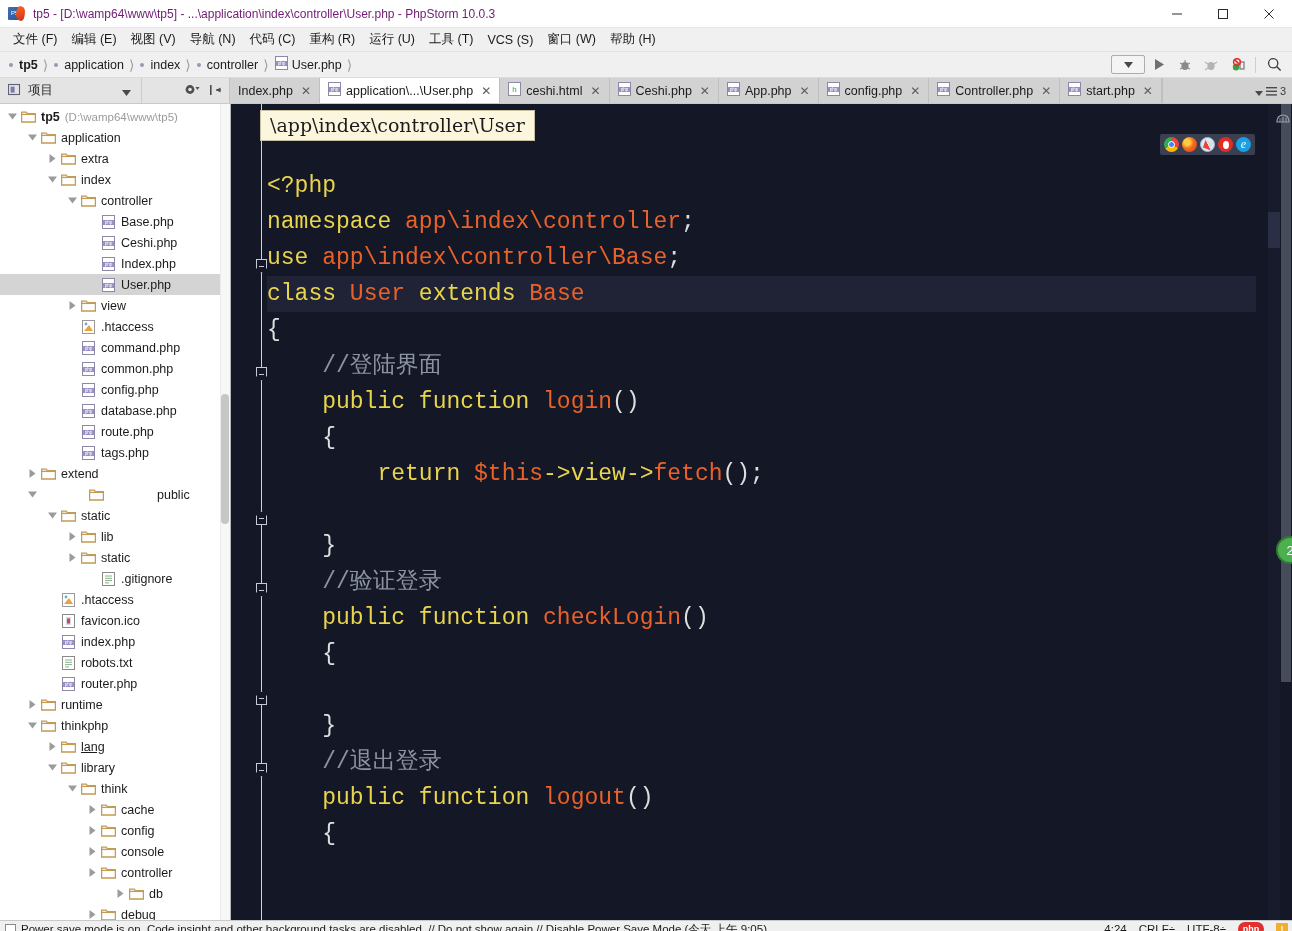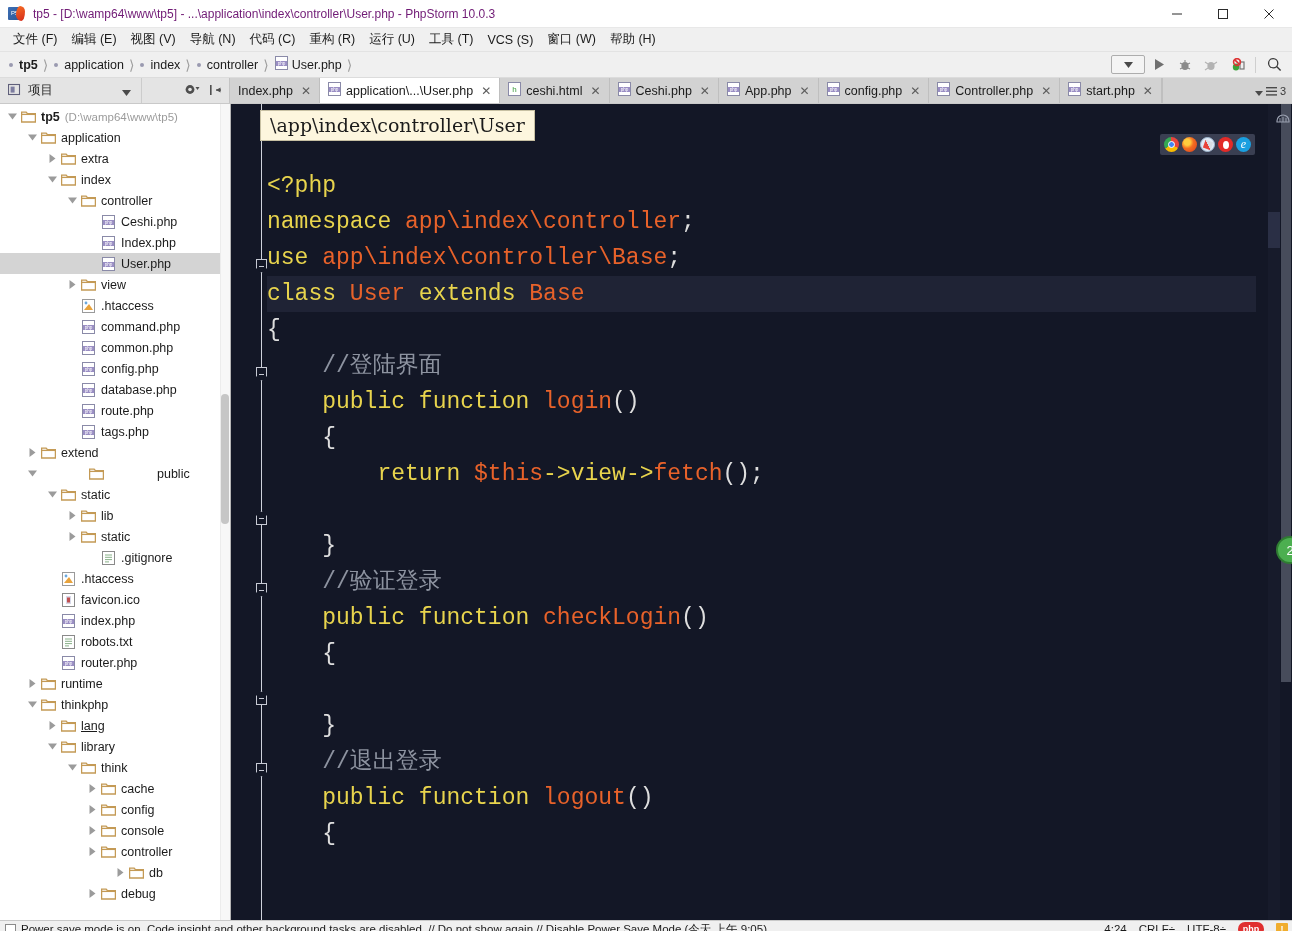--- a/index.html
+++ b/index.html
@@ -482,20 +482,31 @@
         </div>
         <div class="tnode" style="padding-left: 86px;">
           <span class="arrow"></span>
           <span class="ico">
             <svg width="13" height="14" viewBox="0 0 13 14">
               <rect x=".5" y=".5" width="12" height="13" fill="#fff" stroke="#8a8aa8"></rect>
               <rect x="1" y="5" width="11" height="5" fill="#9a8ec4"></rect>
               <text x="6.5" y="9.3" font-size="4.6" fill="#fff" text-anchor="middle" font-family="Liberation Sans,sans-serif">php</text>
             </svg>
           </span>
+          <span class="lbl">Base.php</span>
+        </div>
+        <div class="tnode" style="padding-left: 86px;">
+          <span class="arrow"></span>
+          <span class="ico">
+            <svg width="13" height="14" viewBox="0 0 13 14">
+              <rect x=".5" y=".5" width="12" height="13" fill="#fff" stroke="#8a8aa8"></rect>
+              <rect x="1" y="5" width="11" height="5" fill="#9a8ec4"></rect>
+              <text x="6.5" y="9.3" font-size="4.6" fill="#fff" text-anchor="middle" font-family="Liberation Sans,sans-serif">php</text>
+            </svg>
+          </span>
           <span class="lbl">Ceshi.php</span>
         </div>
         <div class="tnode" style="padding-left: 86px;">
           <span class="arrow"></span>
           <span class="ico">
             <svg width="13" height="14" viewBox="0 0 13 14">
               <rect x=".5" y=".5" width="12" height="13" fill="#fff" stroke="#8a8aa8"></rect>
               <rect x="1" y="5" width="11" height="5" fill="#9a8ec4"></rect>
               <text x="6.5" y="9.3" font-size="4.6" fill="#fff" text-anchor="middle" font-family="Liberation Sans,sans-serif">php</text>
             </svg>

